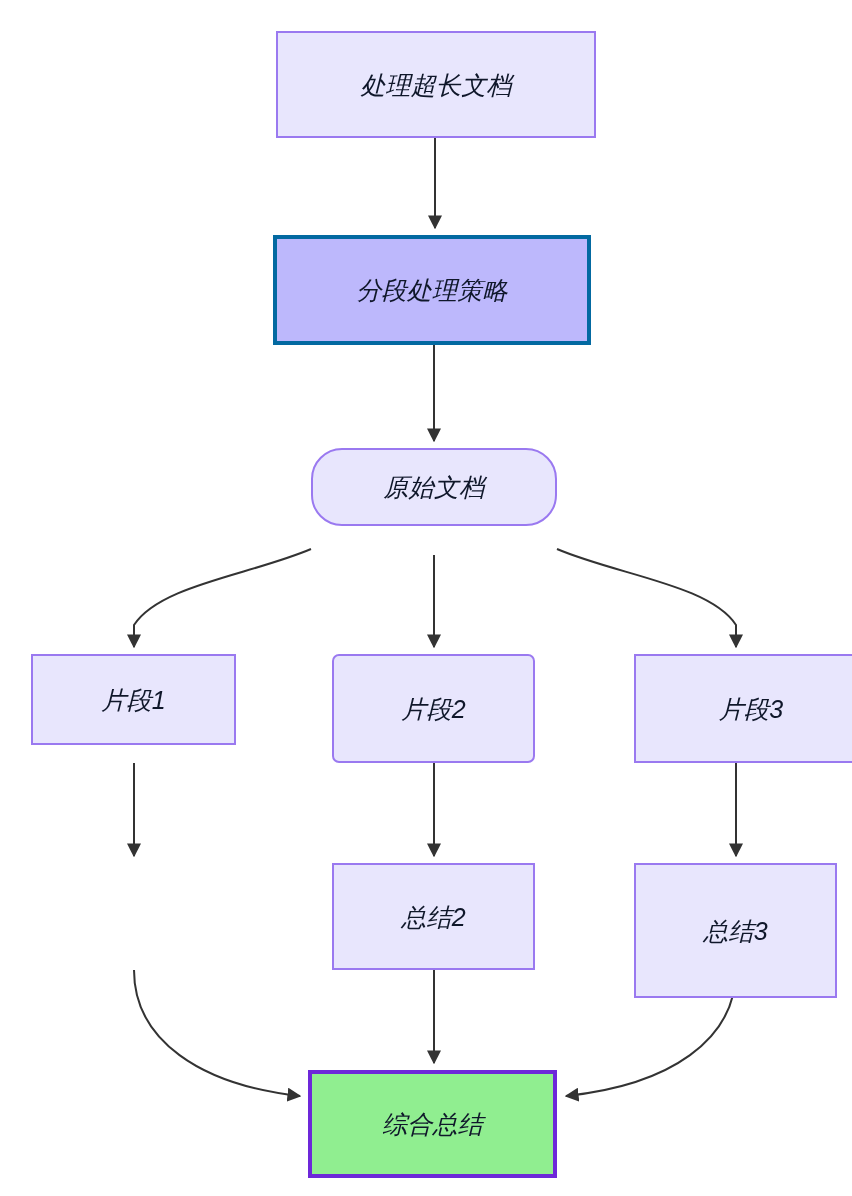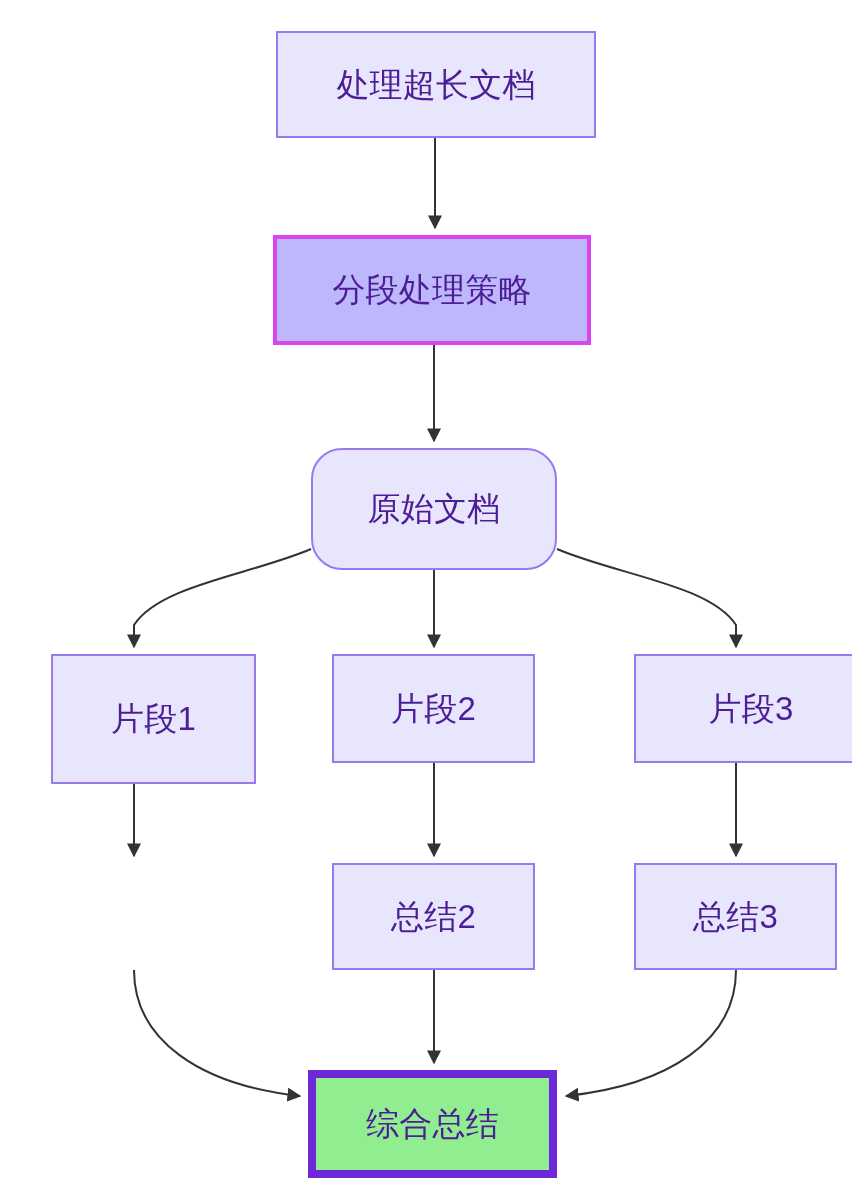--- a/index.html
+++ b/index.html
@@ -23,38 +23,39 @@
     height: 1196px;
     pointer-events: none;
   }
   .node {
     position: absolute;
     box-sizing: border-box;
     display: flex;
     align-items: center;
     justify-content: center;
     text-align: center;
-    color: #4c1d95;
-    font-size: 33px;
+    color: #0f172a;
+    font-size: 25px;
     line-height: 1.2;
     letter-spacing: 0.2px;
     z-index: 2;
+    font-style: italic;
   }
   .node.plain {
     background: #e8e6fd;
     border: 2px solid #9a79f0;
   }
   .node.accent {
     background: #bdb8fc;
-    border: 4px solid #d946ef;
+    border: 4px solid #0369a1;
     text-align: right;
   }
   .node.success {
     background: #90ee90;
-    border: 8px solid #6d28d9;
+    border: 4px solid #6d28d9;
   }
 </style>
 </head>
 <body>
 
 <div id="canvas">
 
   <svg id="edges" viewBox="0 0 852 1196" width="852" height="1196" xmlns="http://www.w3.org/2000/svg">
     <defs>
       <marker id="arrow" viewBox="0 0 10 10" refX="9" refY="5" markerWidth="7" markerHeight="7" orient="auto-start-reverse">
@@ -86,42 +87,42 @@
   </svg>
 
   <div class="node plain" style="left:276px; top:31px; width:320px; height:107px;">
     <span>处理超长文档</span>
   </div>
 
   <div class="node accent" style="left:273px; top:235px; width:318px; height:110px;">
     <span>分段处理策略</span>
   </div>
 
-  <div class="node plain" style="left:311px; top:448px; width:246px; height:122px;border-radius:31px;">
+  <div class="node plain" style="left:311px; top:448px; width:246px; height:78px;border-radius:31px;">
     <span>原始文档</span>
   </div>
 
-  <div class="node plain" style="left:31px; top:654px; width:205px; height:130px;margin-left:20px;">
+  <div class="node plain" style="left:31px; top:654px; width:205px; height:91px;">
     <span>片段1</span>
   </div>
 
-  <div class="node plain" style="left:332px; top:654px; width:203px; height:109px;">
+  <div class="node plain" style="left:332px; top:654px; width:203px; height:109px;border-radius:7px;">
     <span>片段2</span>
   </div>
 
   <div class="node plain" style="left:634px; top:654px; width:234px; height:109px;">
     <span>片段3</span>
   </div>
 
 
   <div class="node plain" style="left:332px; top:863px; width:203px; height:107px;">
     <span>总结2</span>
   </div>
 
-  <div class="node plain" style="left:634px; top:863px; width:203px; height:107px;">
+  <div class="node plain" style="left:634px; top:863px; width:203px; height:135px;">
     <span>总结3</span>
   </div>
 
   <div class="node success" style="left:308px; top:1070px; width:249px; height:108px;">
     <span>综合总结</span>
   </div>
 
 </div>
 
 </body></html>

